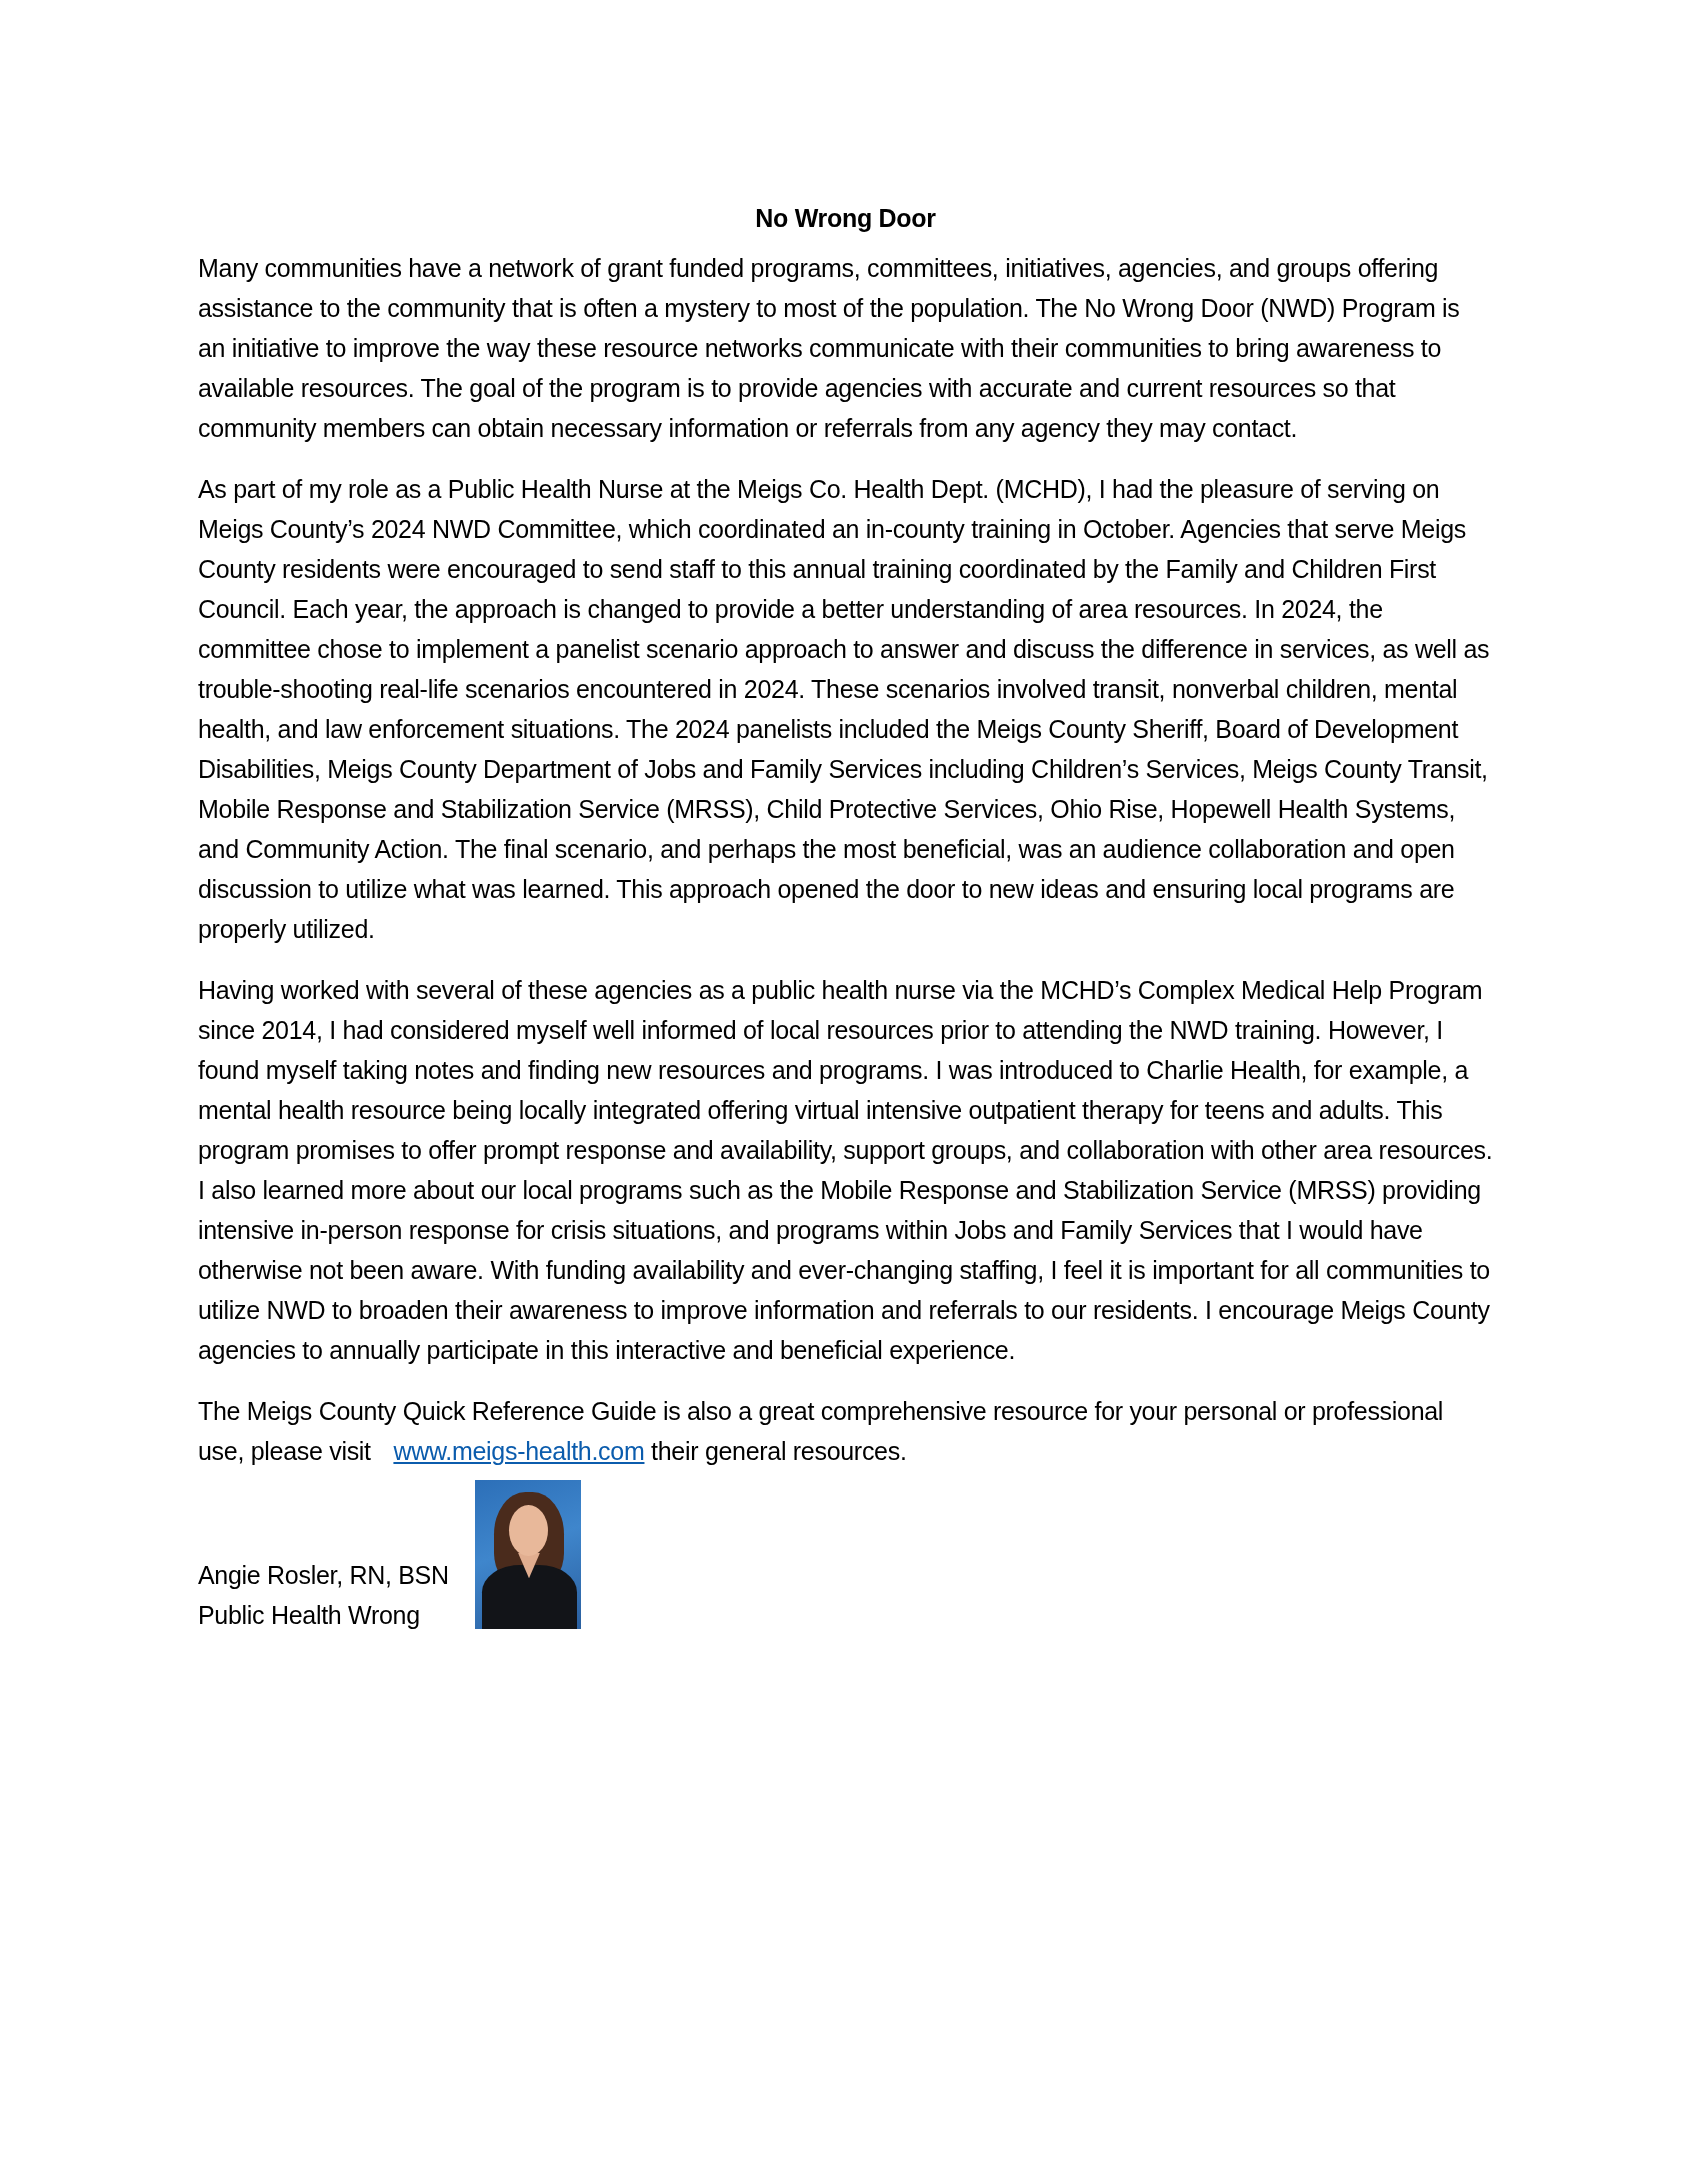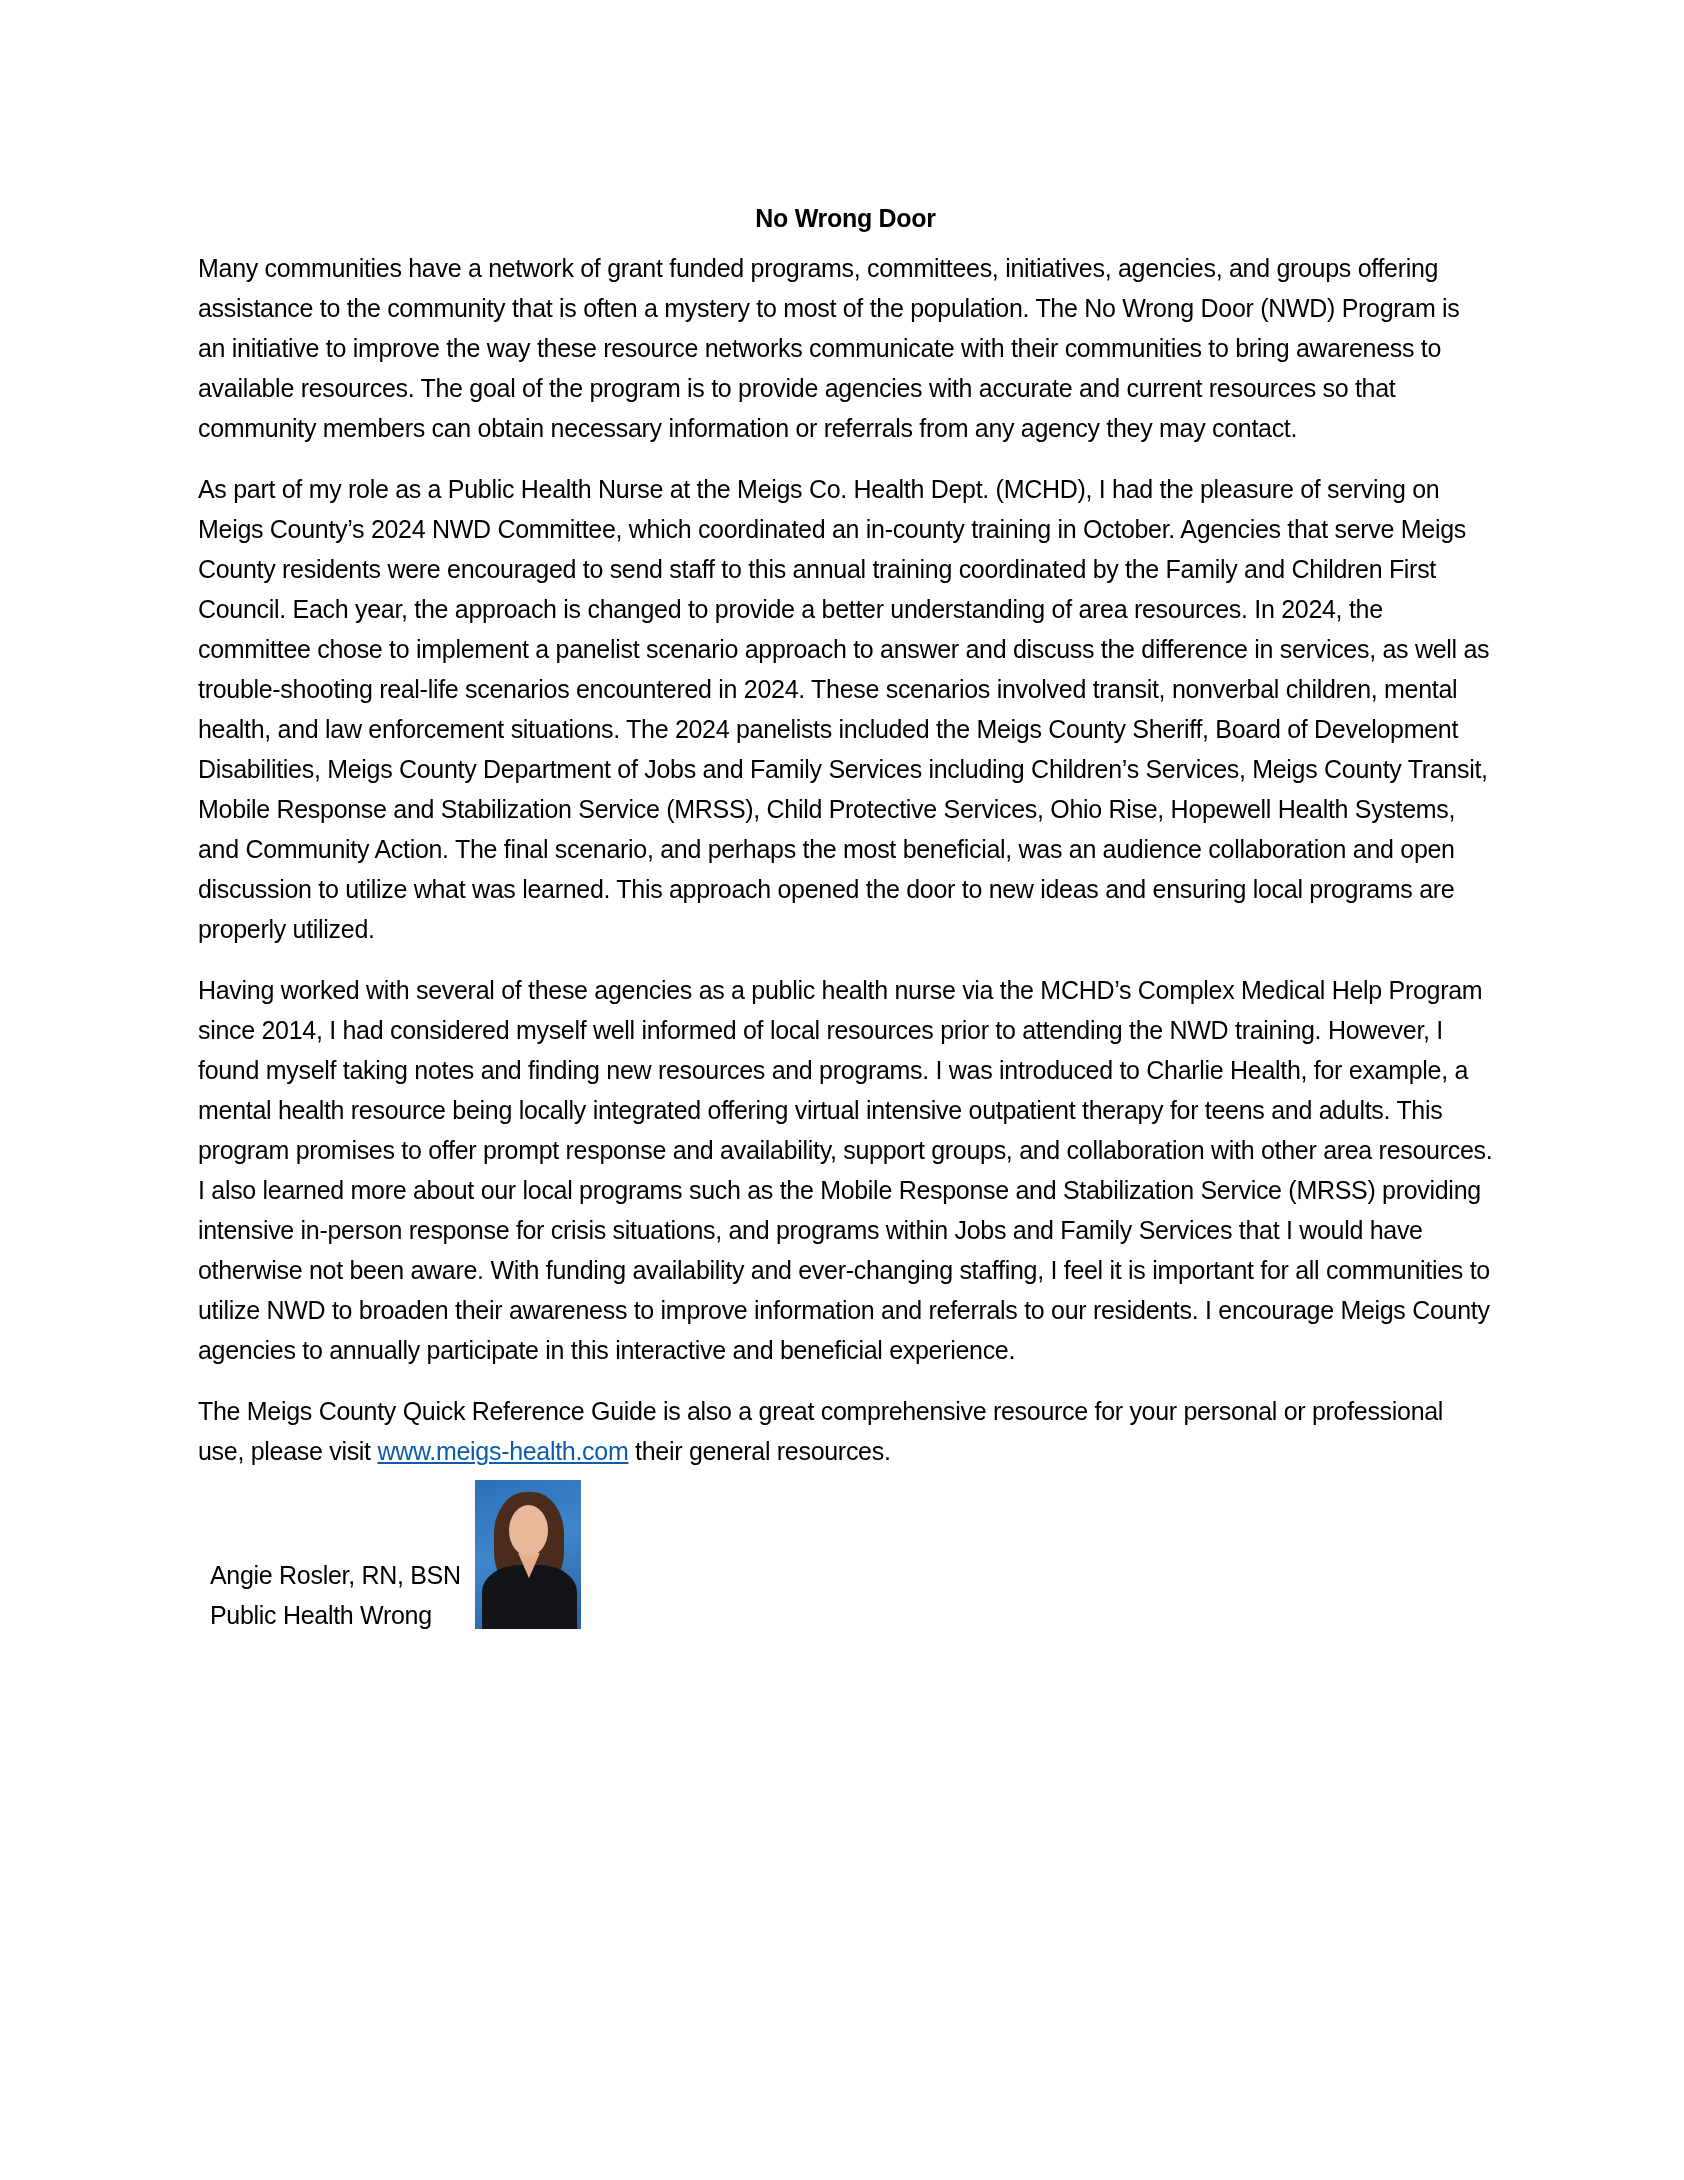--- a/index.html
+++ b/index.html
@@ -5,23 +5,23 @@
   html, body { margin: 0; padding: 0; background: #ffffff; }
   body { width: 1685px; height: 2181px; position: relative; overflow: hidden; }
   .page {
     position: absolute; left: 198px; top: 198px; width: 1295px;
     font-family: "Liberation Sans", "DejaVu Sans", sans-serif;
     color: #000; font-size: 25px; line-height: 40px;
     letter-spacing: -0.3px;
   }
   .title { text-align: center; font-weight: bold; margin: 0 0 10.2px 0; font-size: 25px; line-height: 40px; }
   p.para { margin: 0 0 21px 0; }
-  a.link { color: #0b5cad; text-decoration: underline; }
+  a.link { color: #0b5cad; text-decoration: underline; margin-left: 16px; }
   .sig { position: relative; height: 153px; margin-top: 0; }
-  .sig-text { position: absolute; left: 12px; top: 75px; }
+  .sig-text { position: absolute; left: 0; top: 75px; }
   .sig-line { display: block; }
   .photo {
     position: absolute; left: 277px; top: 0; width: 106px; height: 149px;
     background: linear-gradient(160deg, #2c6fb8 0%, #3f86cc 45%, #2a5f9f 100%);
     overflow: hidden;
   }
   .photo .hair { position: absolute; left: 19px; top: 12px; width: 70px; height: 94px; border-radius: 45% 45% 35% 35%; background: #4a2b1c; }
   .photo .face { position: absolute; left: 34px; top: 25.6px; width: 39px; height: 51px; border-radius: 50%; background: #e8b89a; }
   .photo .shirt { position: absolute; left: 6.8px; top: 85px; width: 95px; height: 68px; border-radius: 40% 40% 0 0; background: #121418; }
   .photo .neck { position: absolute; left: 43px; top: 73px; width: 22px; height: 25.6px; background: #e1ae90; clip-path: polygon(0 0,100% 0,50% 100%); }

